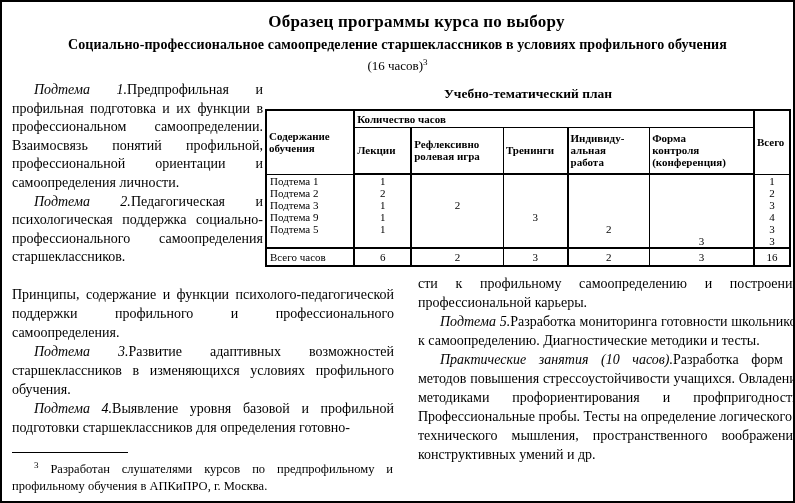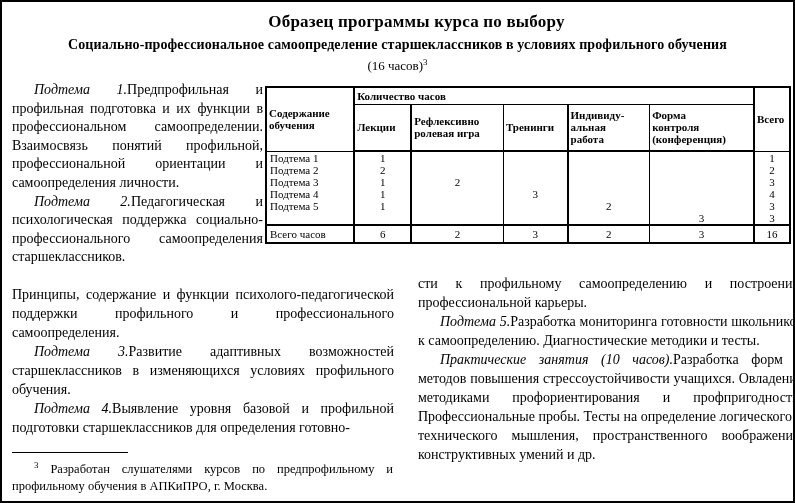--- a/index.html
+++ b/index.html
@@ -57,20 +57,21 @@
     <div class="doc-subtitle">Социально-профессиональное самоопределение старшеклассников в условиях профильного обучения</div>
     <div class="doc-hours"><span>(16 часов)</span><sup>3</sup></div>
   </div>
 
   <div class="col-narrow textblock">
     <p><span class="lead">Подтема 1.</span><span>Предпрофильная и профильная подготовка и их функции в профессиональном самоопределении. Взаимосвязь понятий профильной, профессиональной ориентации и самоопределения личности.</span></p>
     <p><span class="lead">Подтема 2.</span><span>Педагогическая и психологическая поддержка социально-профессионального самоопределения старшеклассников.</span></p>
   </div>
 
   <div class="table-wrap">
+    <div class="table-title">Учебно-тематический план</div>
     <table>
       <colgroup>
         <col style="width:88px">
           <col style="width:57px">
           <col style="width:92px">
           <col style="width:64px">
           <col style="width:82px">
           <col style="width:104px">
           <col style="width:36px">
       </colgroup>
@@ -114,21 +115,21 @@
       <tr class="bodyrow">
         <td class="label">Подтема 3</td>
         <td class="num bl2">1</td>
         <td class="num bl2">2</td>
         <td class="num"></td>
         <td class="num bl2"></td>
         <td class="num"></td>
         <td class="num bl2">3</td>
       </tr>
       <tr class="bodyrow">
-        <td class="label">Подтема 4</td>
+        <td class="label">Подтема 9</td>
         <td class="num bl2">1</td>
         <td class="num bl2"></td>
         <td class="num">3</td>
         <td class="num bl2"></td>
         <td class="num"></td>
         <td class="num bl2">4</td>
       </tr>
       <tr class="bodyrow">
         <td class="label">Подтема 5</td>
         <td class="num bl2">1</td>

